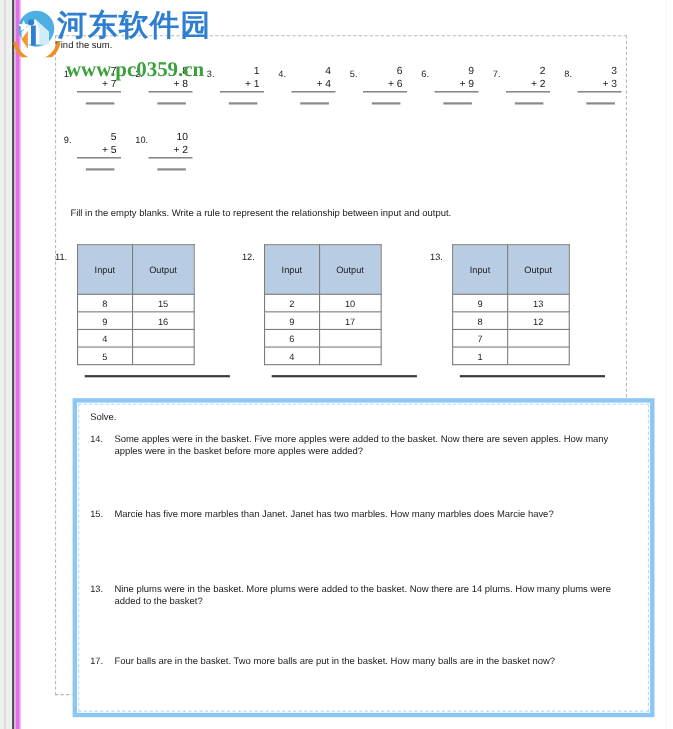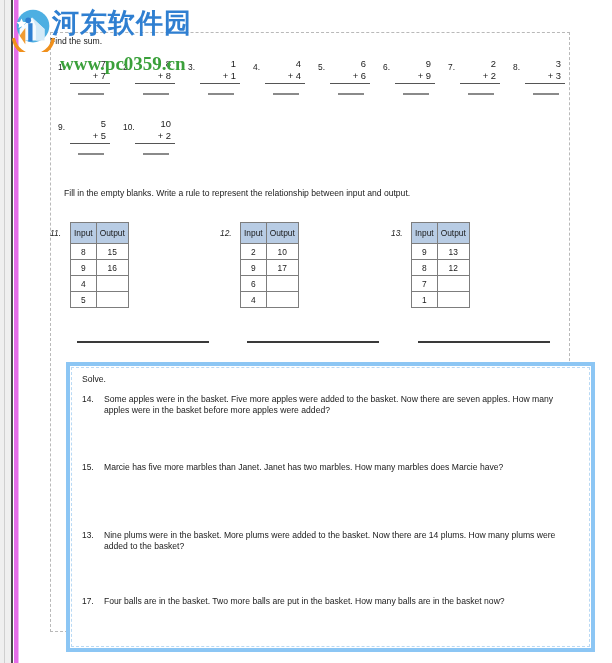--- a/index.html
+++ b/index.html
@@ -70,32 +70,32 @@
     padding-right:4px;line-height:12px;
     border-bottom:1.6px solid #555;
     padding-bottom:1px;
   }
   .prob .ansline{
     margin-top:9px;margin-left:8px;width:26px;height:2px;background:#8a8a8a;
   }
 
   
   .io-block{position:absolute;}
-  .io-num{position:absolute;left:0;top:6px;font-size:8.4px;color:#1a1a1a;font-style:italic;}
+  .io-num{position:absolute;left:0;top:6px;font-size:8.4px;color:#1a1a1a;}
   table.io{
     position:absolute;left:20px;top:0;
     border-collapse:collapse;
     border:1.4px solid #7d7d7d;
   }
   table.io th{
     background:#b8cce4;
     border:1px solid #7d7d7d;
     font-size:8.4px;font-weight:normal;color:#1a1a1a;
     width:60px;height:14px;
-    padding:3px;
+    padding:15px;
   }
   table.io td{
     border:1px solid #7d7d7d;
     font-size:8.4px;color:#1a1a1a;
     width:60px;height:15px;text-align:center;padding:0;
     background:#ffffff;
   }
   .rule-line{position:absolute;height:1.6px;background:#3a3a3a;}
 
   

